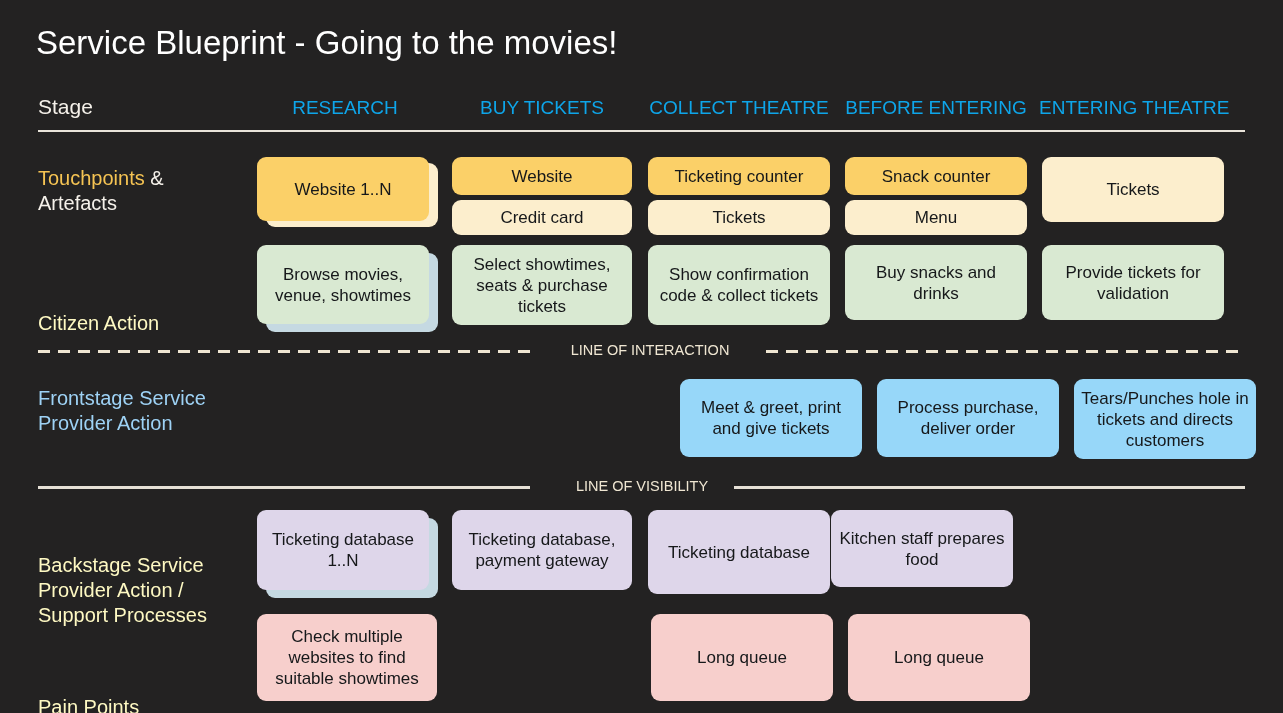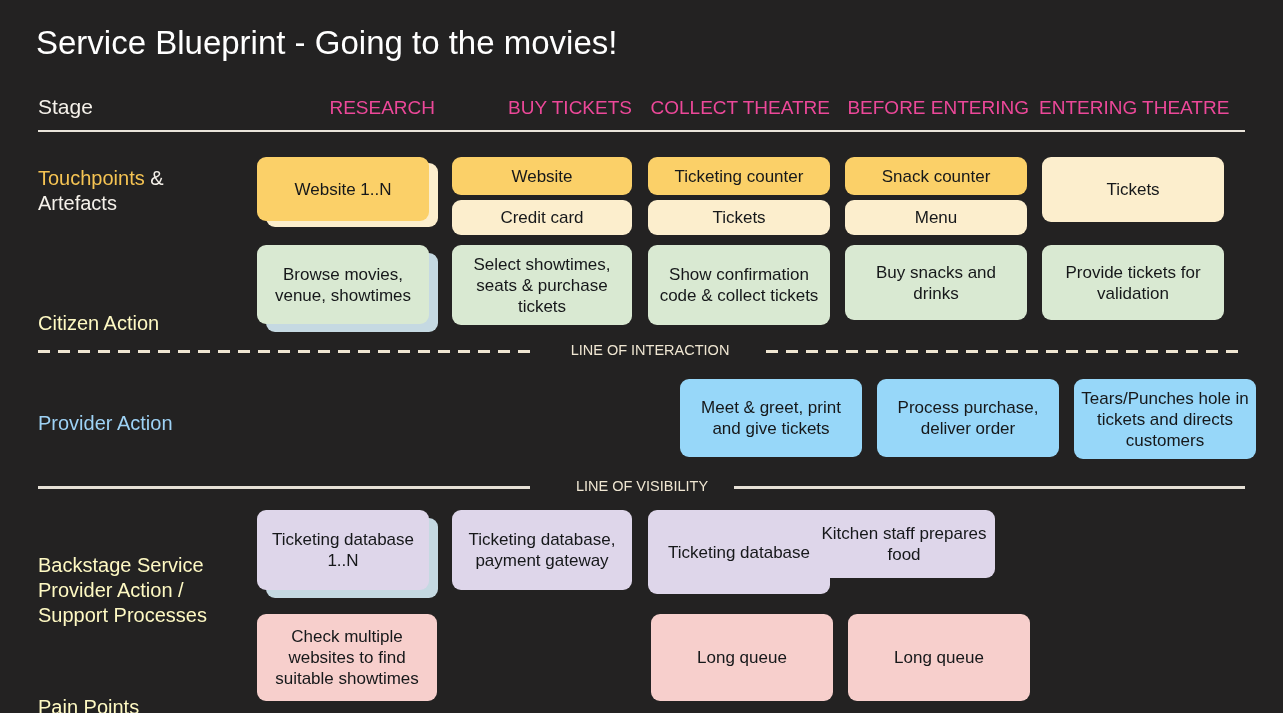--- a/index.html
+++ b/index.html
@@ -46,22 +46,22 @@
     position: absolute;
     left: 38px;
     top: 0px;
     font-size: 21px;
     color: #f5f1ea;
   }
   .stage-head {
     position: absolute;
     top: 2px;
     font-size: 19px;
-    color: #ec4899;
-    text-align: right;
+    color: #0ea5e9;
+    text-align: center;
     white-space: nowrap;
   }
   .header-rule {
     position: absolute;
     left: 38px;
     top: 130px;
     width: 1207px;
     height: 2px;
     background: #e9e4da;
   }
@@ -179,21 +179,21 @@
   <div class="card c-green" style="left:845px; top:245px; width:182px; height:75px;">Buy snacks and drinks</div>
   <div class="card c-green" style="left:1042px; top:245px; width:182px; height:75px;">Provide tickets for validation</div>
 
   <div class="divider" style="top:342px;">
     <div class="dline dashed" style="left:38px; width:498px;"></div>
     <div class="dlabel" style="left:546px; width:208px;">LINE OF INTERACTION</div>
     <div class="dline dashed" style="left:766px; width:479px;"></div>
   </div>
 
   <div class="row-label blue" style="top:386px;">
-    <br>
+    <span>Frontstage Service</span><br>
     <span>Provider Action</span>
   </div>
 
   <div class="card c-blue" style="left:648px; top:379px; width:182px; height:78px;">Meet &amp; greet, print and give tickets</div>
   <div class="card c-blue" style="left:845px; top:379px; width:182px; height:78px;">Process purchase, deliver order</div>
   <div class="card c-blue" style="left:1042px; top:379px; width:182px; height:80px;">Tears/Punches hole in tickets and directs customers</div>
 
   <div class="divider" style="top:478px;">
     <div class="dline solid" style="left:38px; width:492px;"></div>
     <div class="dlabel" style="left:540px; width:204px;">LINE OF VISIBILITY</div>
@@ -204,21 +204,21 @@
     <span>Backstage Service</span><br>
     <span>Provider Action /</span><br>
     <span>Support Processes</span>
   </div>
 
   <div class="stackback sb-steel" style="left:266px; top:518px; width:172px; height:80px;"></div>
   <div class="card c-purple" style="left:257px; top:510px; width:172px; height:80px;">Ticketing database 1..N</div>
 
   <div class="card c-purple" style="left:452px; top:510px; width:180px; height:80px;">Ticketing database, payment gateway</div>
   <div class="card c-purple" style="left:648px; top:510px; width:182px; height:84px;">Ticketing database</div>
-  <div class="card c-purple" style="left:813px; top:510px; width:182px; height:68px;">Kitchen staff prepares food</div>
+  <div class="card c-purple" style="left:831px; top:510px; width:182px; height:77px;">Kitchen staff prepares food</div>
 
   <div class="row-label cream" style="top:650px;">Pain Points</div>
 
   <div class="card c-pink" style="left:257px; top:614px; width:180px; height:87px;">Check multiple websites to find suitable showtimes</div>
   <div class="card c-pink" style="left:651px; top:614px; width:182px; height:87px;">Long queue</div>
   <div class="card c-pink" style="left:848px; top:614px; width:182px; height:87px;">Long queue</div>
 
 </div>
 
 </body></html>

